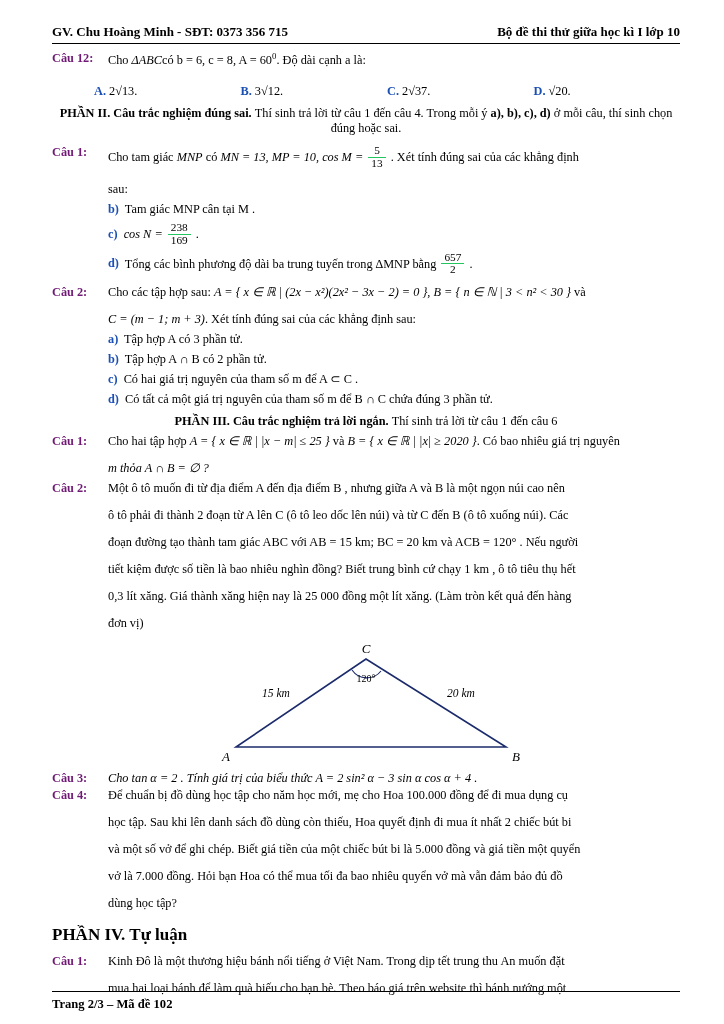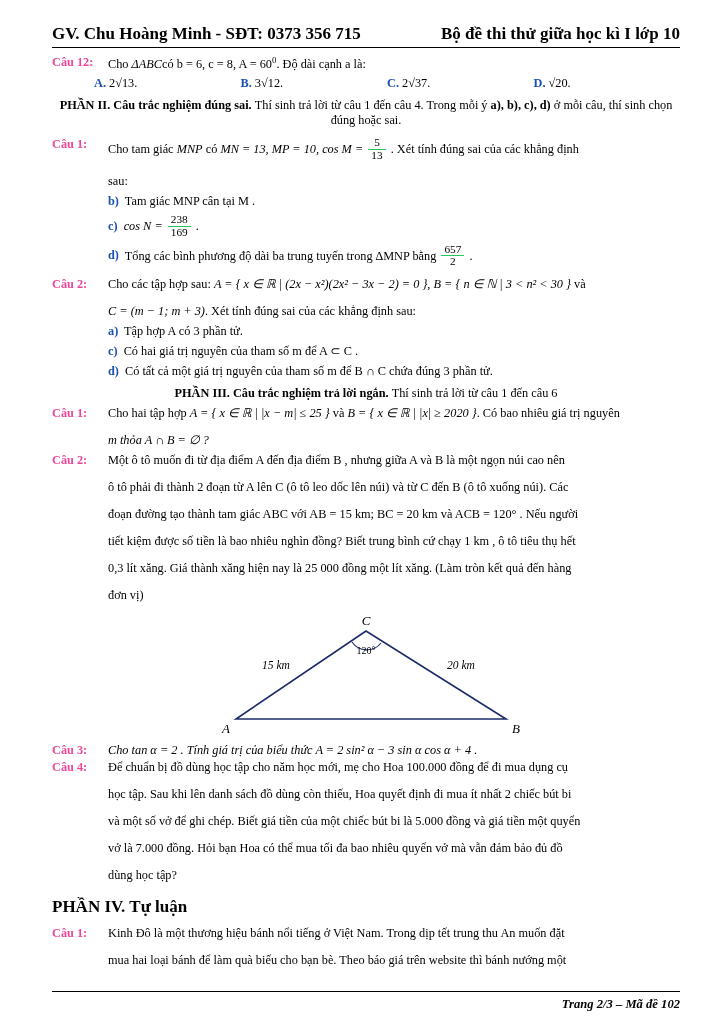--- a/index.html
+++ b/index.html
@@ -21,51 +21,50 @@
     width: 724px;
     height: 1024px;
     padding: 24px 44px 10px 52px;
     position: relative;
   }
   .hdr {
     display: flex;
     justify-content: space-between;
     align-items: baseline;
     font-weight: bold;
-    font-size: 17px;
+    font-size: 13px;
     padding-bottom: 3px;
   }
   .hdr-rule {
     border-bottom: 1.1px solid #000;
     margin-bottom: 7px;
   }
   .ftr-rule {
     border-bottom: 1.1px solid #000;
     margin-top: 4px;
     margin-bottom: 5px;
   }
   .ftr {
-    text-align: right;
+    text-align: left;
     font-weight: bold;
     font-size: 12.6px;
-    font-style: italic;
   }
   .footer-wrap {
     position: absolute;
     left: 52px;
     right: 44px;
     bottom: 12px;
   }
   .q {
     display: flex;
     align-items: flex-start;
     margin-top: 5px;
   }
   .q-lbl {
-    color: #ec4899;
+    color: #701a75;
     font-weight: bold;
     flex: 0 0 56px;
     white-space: nowrap;
   }
   .q-body {
     flex: 1 1 auto;
     text-align: justify;
   }
   .line { margin-top: 12px; }
   .sub {
@@ -77,21 +76,21 @@
     margin-right: 3px;
   }
   .sec {
     font-weight: bold;
     margin-top: 7px;
     text-align: center;
   }
   .sec span.norm { font-weight: normal; }
   .ans-row {
     display: flex;
-    margin-top: 4px;
+    margin-top: 16px;
     padding-left: 42px;
   }
   .ans {
     flex: 0 0 25%;
   }
   .ans b { color: #1a4fb4; }
   .mi { font-style: italic; font-family: "Liberation Serif", serif; }
   .frac {
     display: inline-block;
     vertical-align: -0.55em;
@@ -188,20 +187,24 @@
         <span class="mi">A = { x ∈ ℝ | (2x − x²)(2x² − 3x − 2) = 0 }</span><span>,</span>
         <span class="mi">B = { n ∈ ℕ | 3 &lt; n² &lt; 30 }</span>
         <span>và</span>
       </div>
       <div class="line">
         <span class="mi">C = (m − 1; m + 3)</span><span>. Xét tính đúng sai của các khẳng định sau:</span>
       </div>
       <div class="sub">
         <span class="sub-lbl">a)</span>
         <span>Tập hợp A có 3 phần tử.</span>
+      </div>
+      <div class="sub">
+        <span class="sub-lbl">b)</span>
+        <span>Tập hợp A ∩ B có 2 phần tử.</span>
       </div>
       <div class="sub">
         <span class="sub-lbl">c)</span>
         <span>Có hai giá trị nguyên của tham số m để A ⊂ C .</span>
       </div>
       <div class="sub">
         <span class="sub-lbl">d)</span>
         <span>Có tất cả một giá trị nguyên của tham số m để B ∩ C chứa đúng 3 phần tử.</span>
       </div>
     </div>

